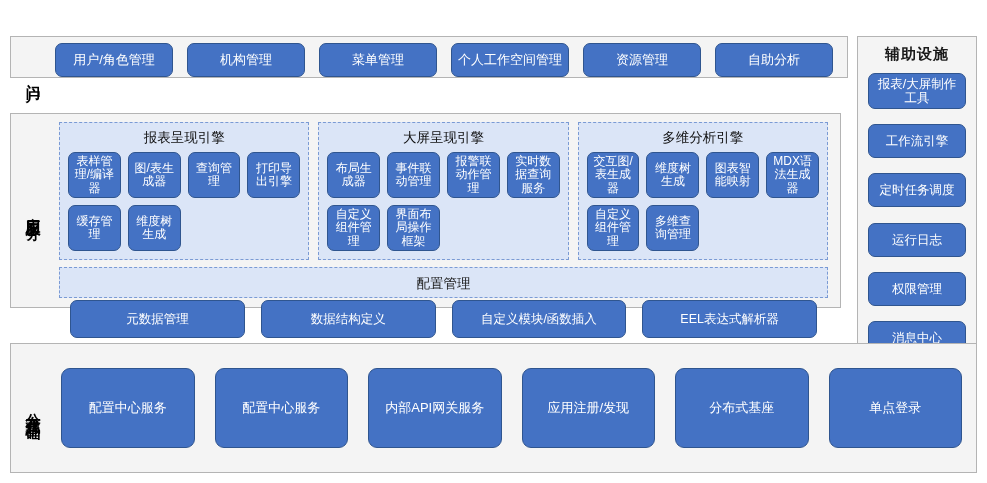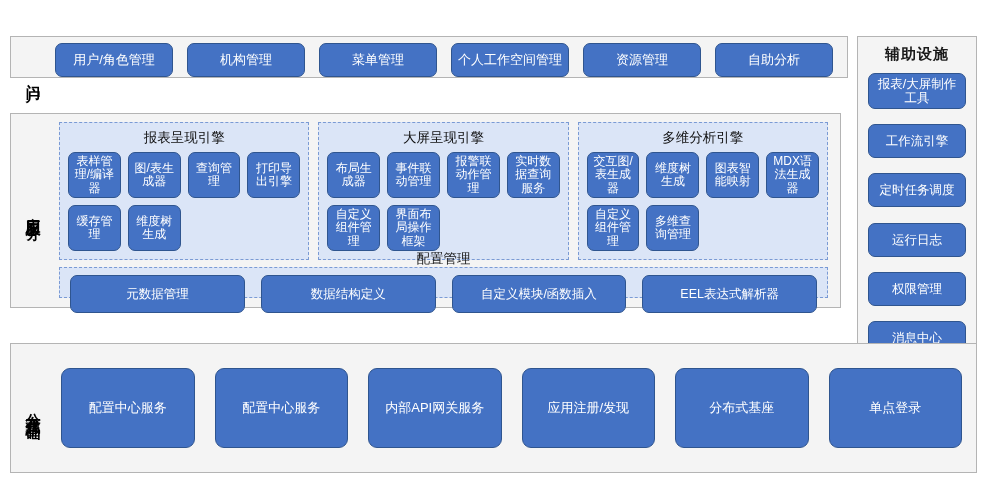--- a/index.html
+++ b/index.html
@@ -180,21 +180,20 @@
   
   #config-group {
     background: #dbe5f7;
     border: 1px dashed #7a9ad4;
     box-sizing: border-box;
     padding: 4px 10px 10px 10px;
     flex: 1 1 auto;
     display: flex;
     flex-direction: column;
     min-height: 0;
-    justify-content: center;
   }
   #config-title {
     text-align: center;
     font-size: 13.5px;
     padding: 3px 0 7px 0;
   }
   #config-row {
     display: flex;
     gap: 16px;
     align-items: stretch;

